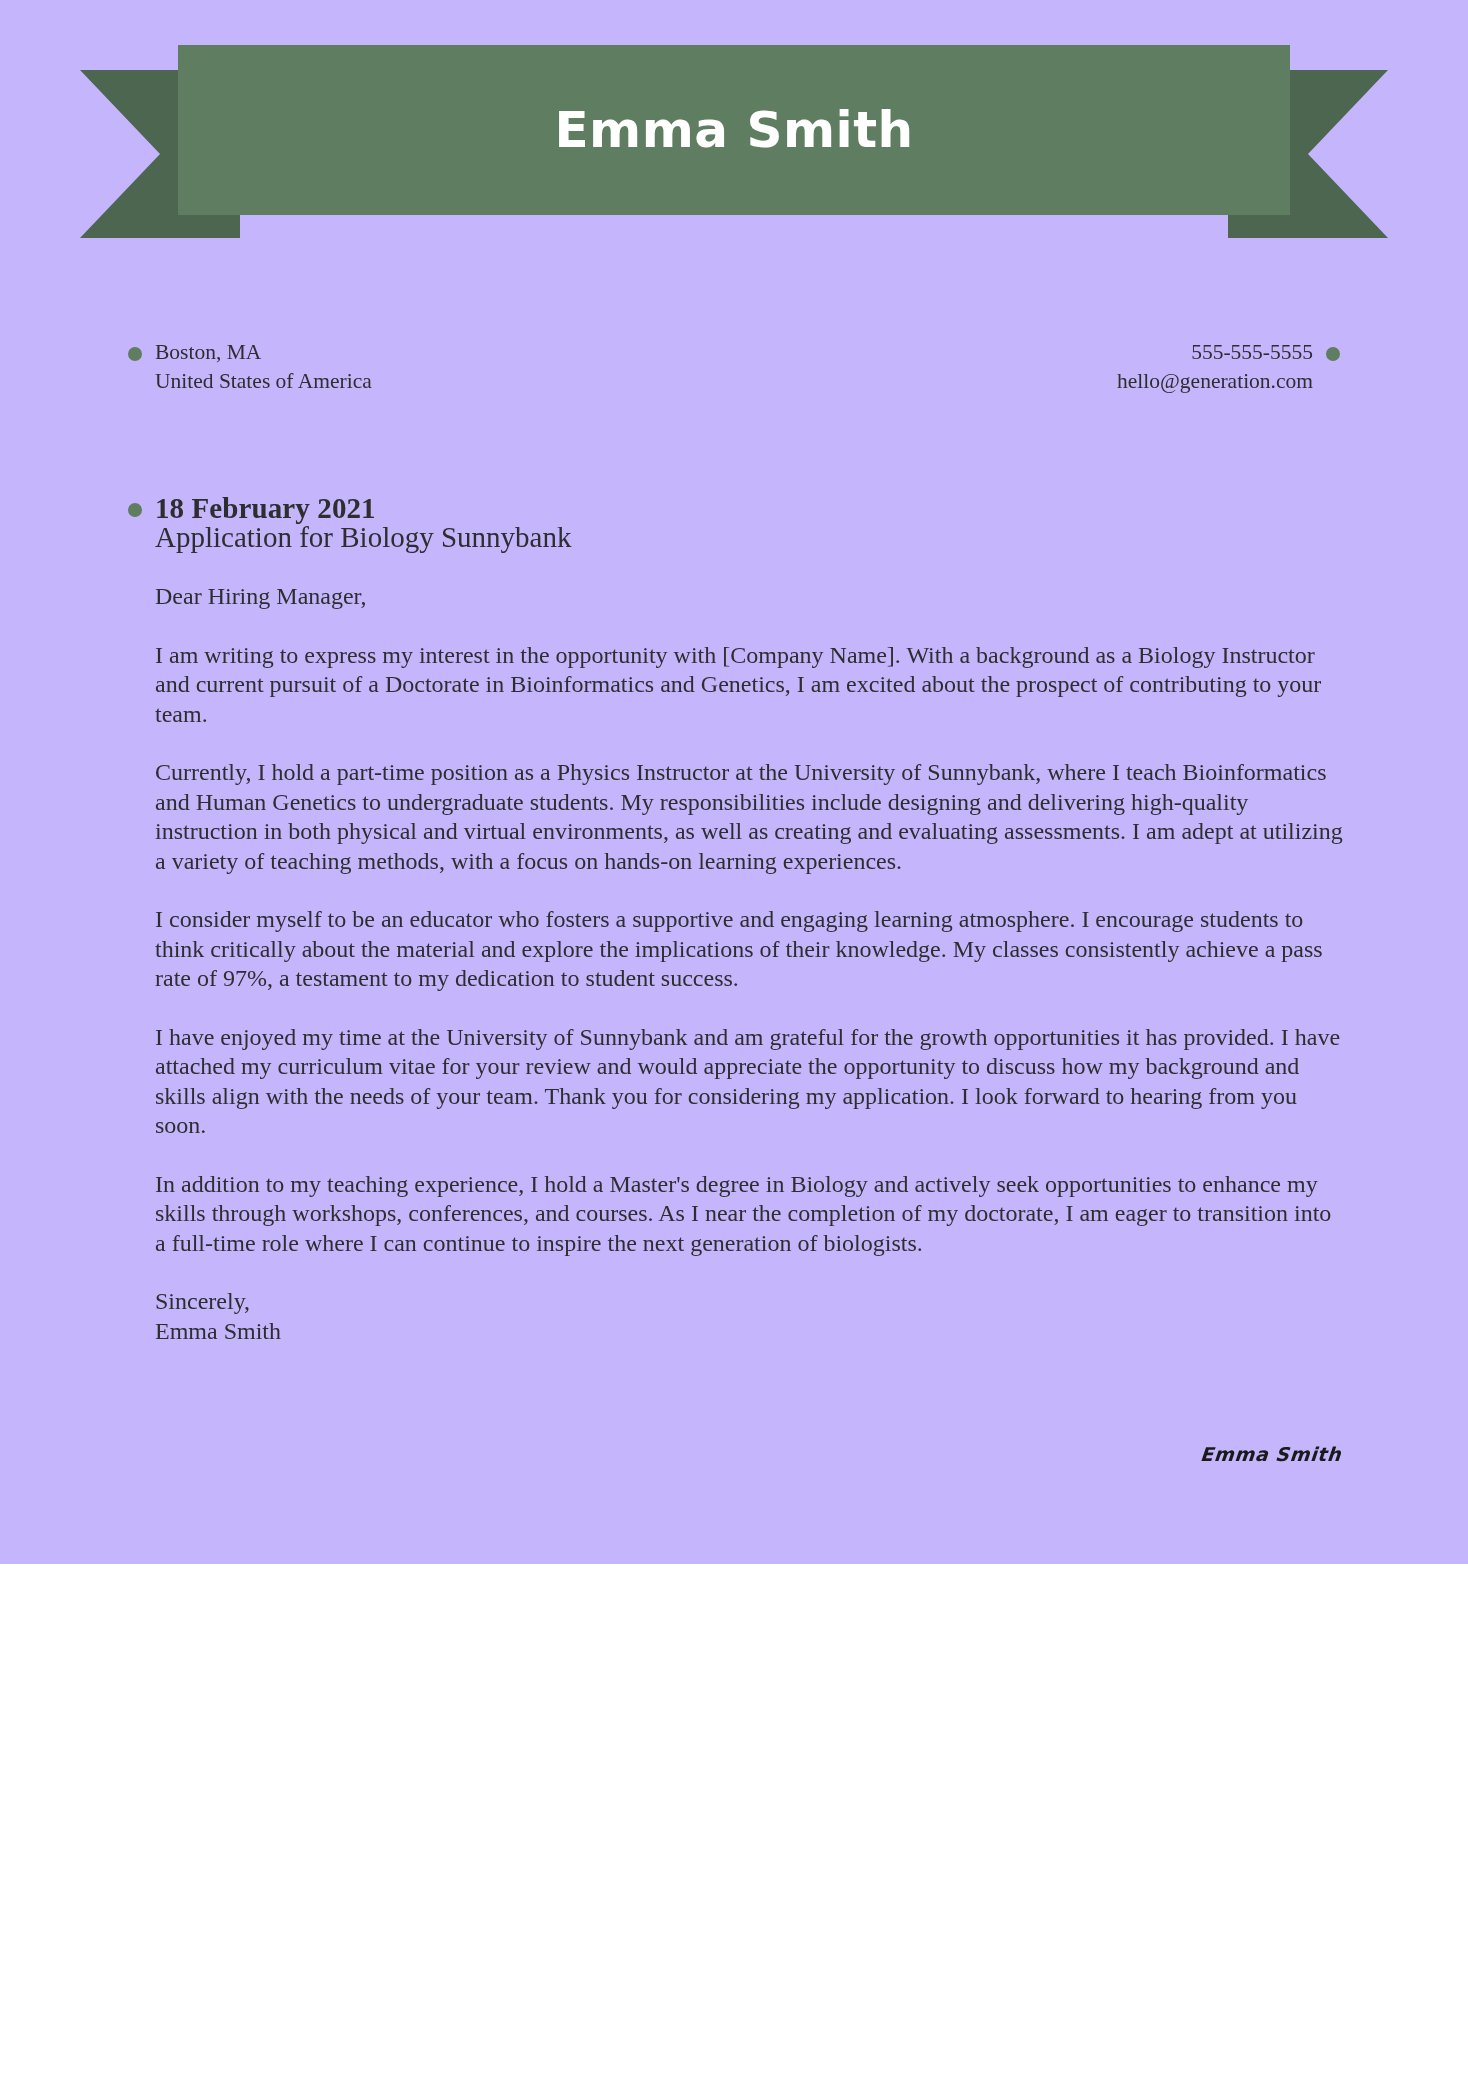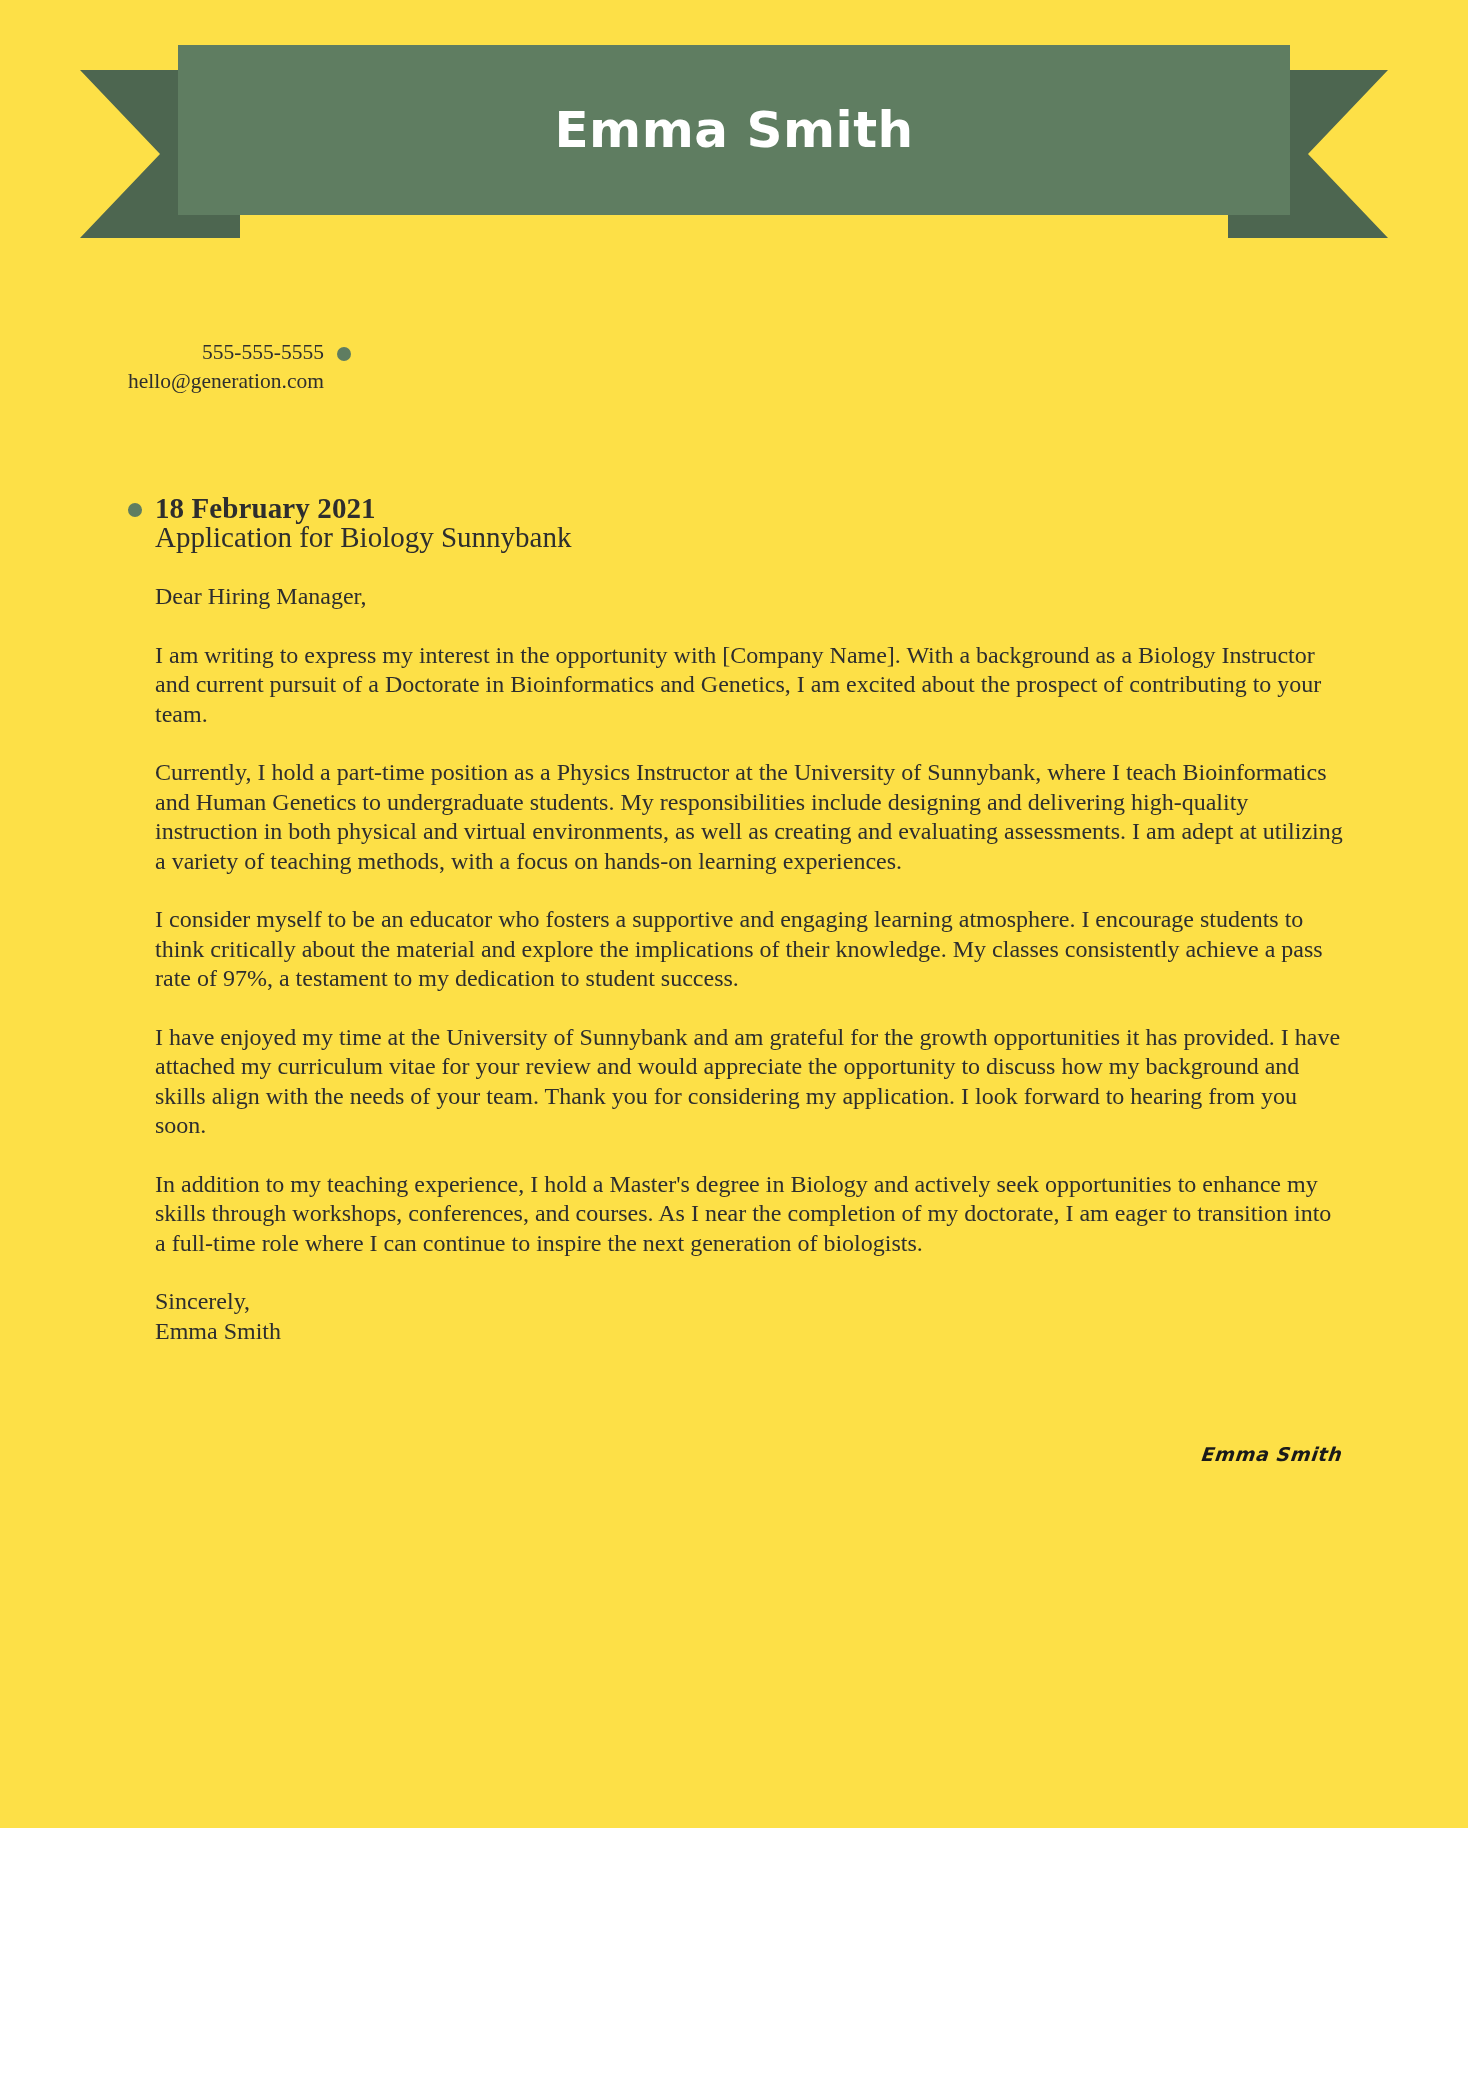--- a/index.html
+++ b/index.html
@@ -14,22 +14,22 @@
   body {
     font-family: "Liberation Serif", "DejaVu Serif", serif;
     color: #2e2e2e;
     position: relative;
     overflow: hidden;
   }
 
   .page {
     position: relative;
     width: 1468px;
-    height: 1828px;
-    background: #fde047;
+    height: 1564px;
+    background: #c4b5fd;
   }
 
   
   .ribbon {
     position: absolute;
     top: 0;
     left: 0;
     width: 1468px;
     height: 260px;
   }
@@ -181,20 +181,27 @@
   <div class="ribbon">
     <div class="ribbon-tail left"></div>
     <div class="ribbon-tail right"></div>
     <div class="ribbon-band">
       <h1 class="ribbon-name">Emma Smith</h1>
     </div>
   </div>
 
   <div class="contact-row">
 
+    <div class="contact-block left">
+      <span class="dot"></span>
+      <div class="contact-lines">
+        <div>Boston, MA</div>
+        <div>United States of America</div>
+      </div>
+    </div>
 
     <div class="contact-block right">
       <span class="dot"></span>
       <div class="contact-lines">
         <div>555-555-5555</div>
         <div>hello@generation.com</div>
       </div>
     </div>
 
   </div>

